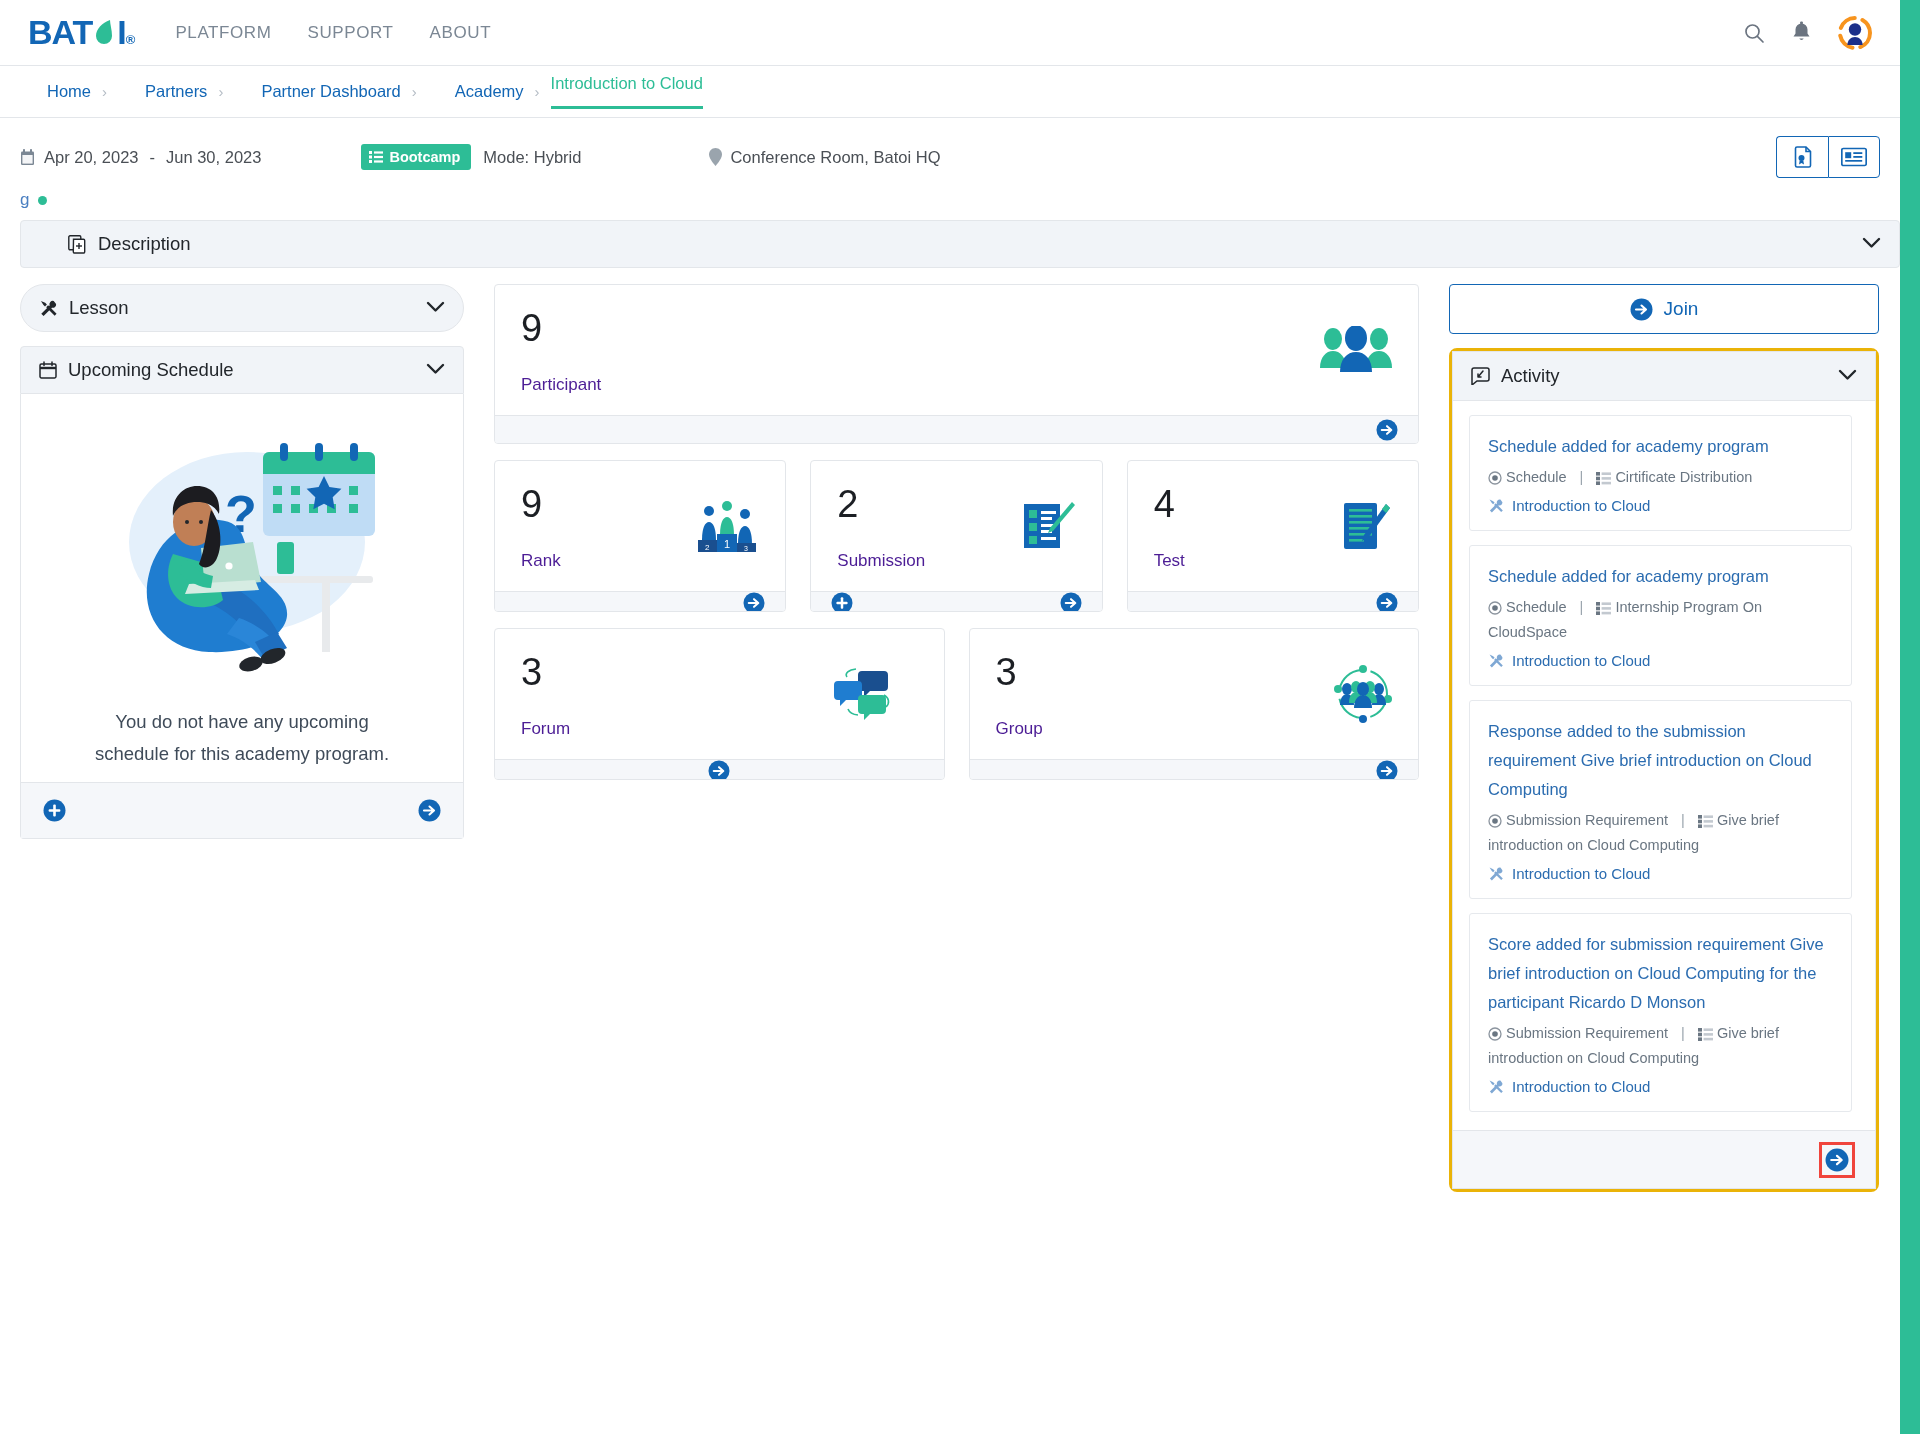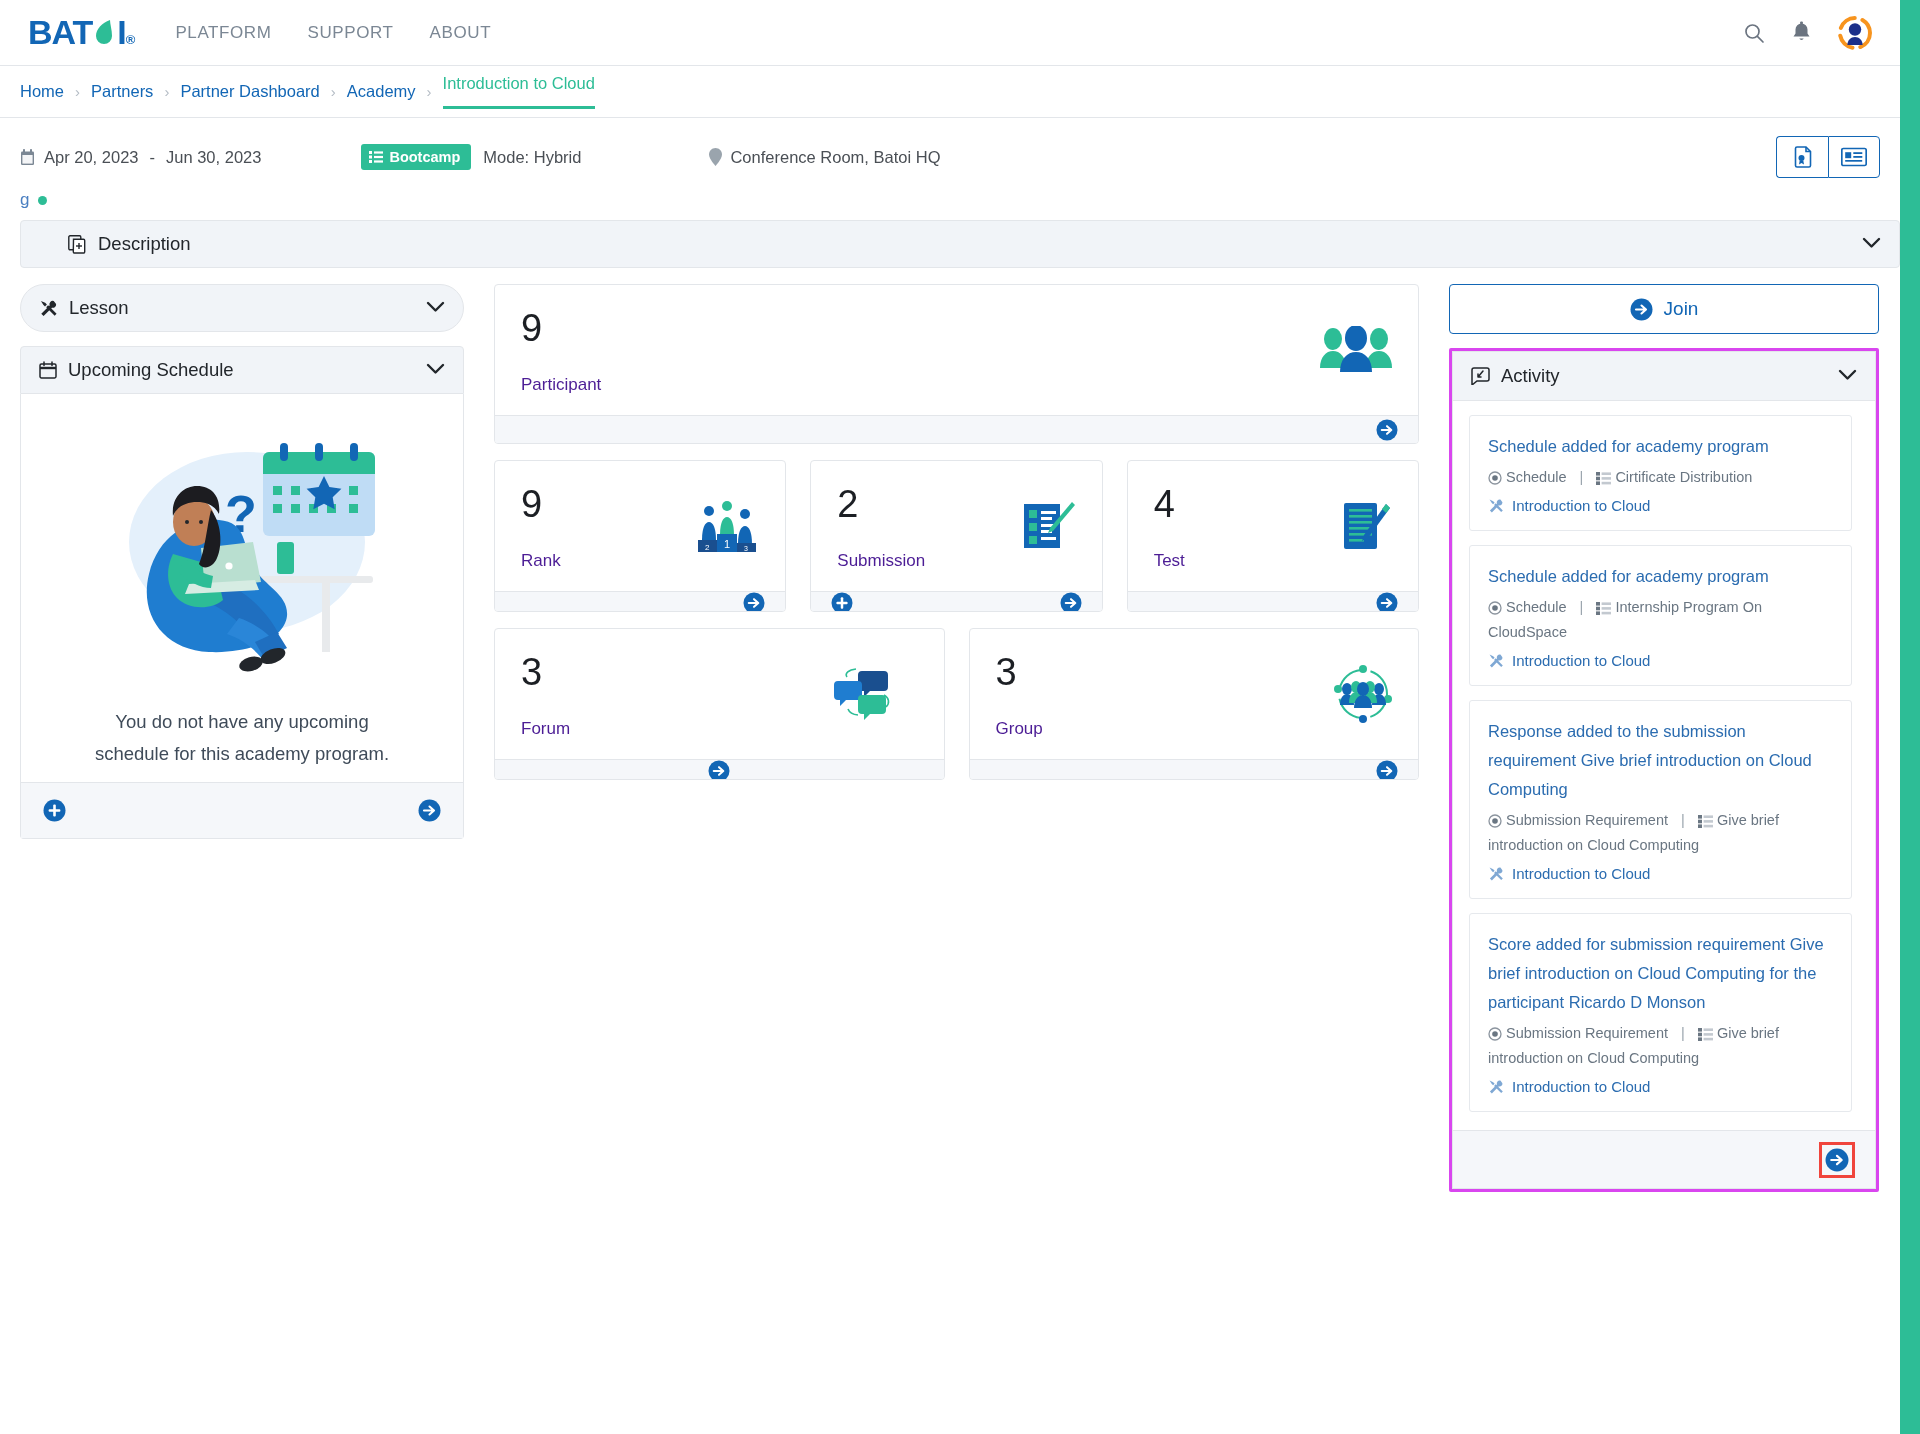--- a/index.html
+++ b/index.html
@@ -41,21 +41,21 @@
     cursor: pointer; font-weight: 400;
   }
   .nav-right { margin-left: auto; display: flex; align-items: center; gap: 26px; }
   .icon-btn { cursor: pointer; display:flex; align-items:center; }
 
   
   .breadcrumb-bar {
     height: 52px; width: 1900px; display: flex; align-items: center;
     padding: 0 20px; border-bottom: 1px solid #e3e6ea; background:#fff;
   }
-  .crumb { font-size: 16.5px; color: #1266b5; cursor: pointer; }
+  .crumb { font-size: 16.5px; color: #1266b5; cursor: pointer; margin-left: 27px; }
   .crumb-sep { color: #b4bcc5; margin: 0 11px; font-size: 15px; }
   .crumb-active {
     font-size: 16.5px; color: #2dbd96; padding-bottom: 13px;
     border-bottom: 3px solid #2dbd96; cursor: default;
   }
 
   
   .infobar {
     width: 1900px; padding: 18px 20px 4px 20px; display: flex;
     align-items: center; background: #fff;
@@ -145,21 +145,21 @@
   .card-h1 { height: 160px; }
   .card-h2 { height: 152px; }
 
   
   .join-btn {
     width: 100%; height: 50px; border: 1px solid #1266b5; border-radius: 4px;
     background: #fff; color: #1266b5; font-size: 19px; cursor: pointer;
     display: flex; align-items: center; justify-content: center; gap: 11px;
     margin-bottom: 14px;
   }
-  .activity-outline { border: 3px solid #d946ef; border-radius: 2px; }
+  .activity-outline { border: 3px solid #eab308; border-radius: 8px; }
   .activity-acc { height: 50px; border-radius: 0; }
   .activity-list {
     background: #fff; border: 1px solid #e3e6ea; border-top: none;
     padding: 14px 23px 4px 16px;
   }
   .act-item {
     border: 1px solid #e6e9ed; border-radius: 3px; padding: 16px 18px 16px 18px;
     margin-bottom: 14px; background: #fff;
   }
   .act-title {

